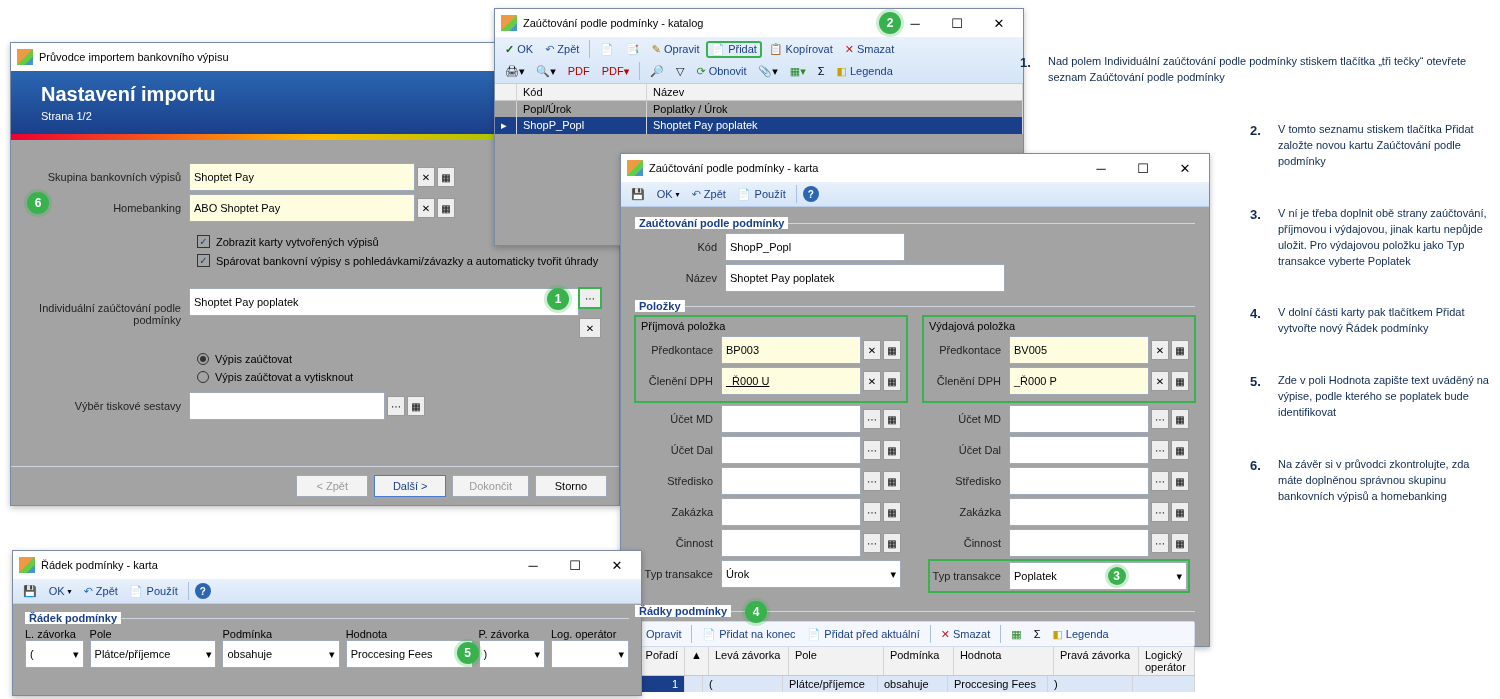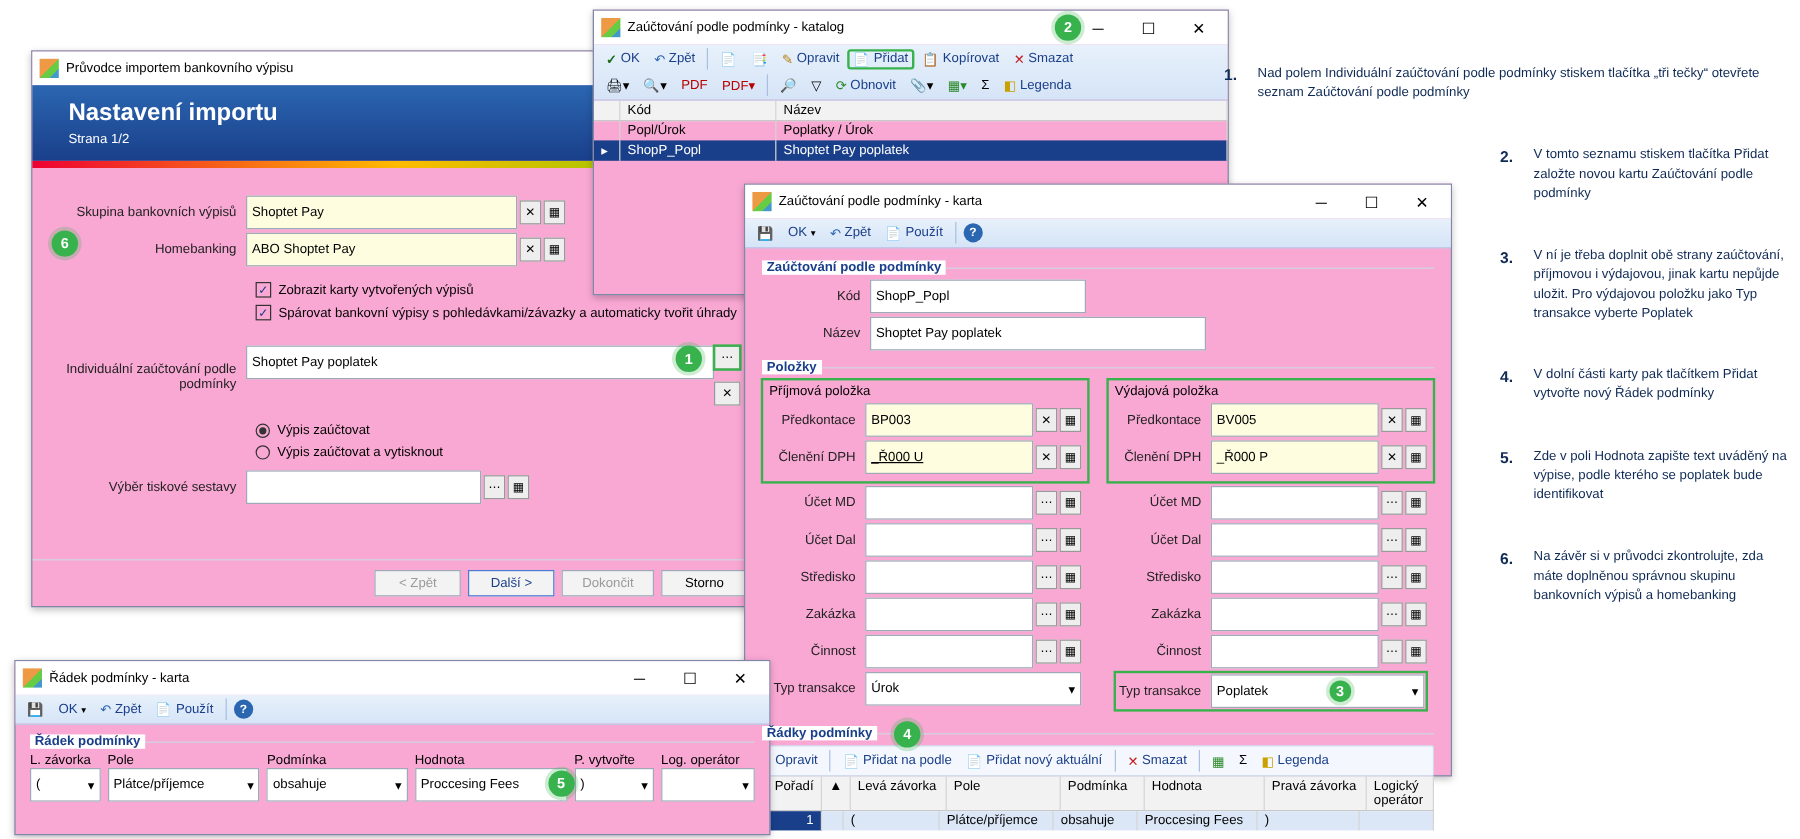--- a/index.html
+++ b/index.html
@@ -1,17 +1,17 @@
 <!DOCTYPE html>
 <html><head>
 <meta charset="utf-8">
 <style>
   * { box-sizing: border-box; font-family: "Segoe UI", Tahoma, sans-serif; font-size: 11px; }
   body { margin: 0; width: 1500px; height: 699px; background: #fff; position: relative; }
-  .window { position: absolute; border: 1px solid #7a8ba8; background: #f9a8d4; box-shadow: 0 2px 6px rgba(0,0,0,0.25); }
+  .window { position: absolute; border: 1px solid #7a8ba8; background: #a3a3a3; box-shadow: 0 2px 6px rgba(0,0,0,0.25); }
   .titlebar { height: 28px; display: flex; align-items: center; padding: 0 6px; background: #fff; }
   .title-icon { width: 16px; height: 16px; margin-right: 6px; display:inline-block; }
   .ti-multi { background: linear-gradient(135deg,#e94 0 50%,#6c4 50% 75%,#49c 75% 100%); }
   .title-text { flex: 1; }
   .win-ctrl { display: flex; gap: 14px; margin-right: 4px; }
   .win-btn { width: 28px; text-align: center; cursor: default; font-size: 13px; }
   .toolbar { background: linear-gradient(#e8f1fb,#d5e4f7); border-bottom: 1px solid #b9cde8; padding: 3px 6px; display: flex; align-items: center; flex-wrap: wrap; gap: 4px; }
   .toolbar .tb-row { display:flex; align-items:center; gap:4px; width:100%; }
   .tb-btn { display: inline-flex; align-items: center; gap: 3px; padding: 1px 4px; border-radius: 2px; }
   .sep { width:1px; height:18px; background:#a8bfe0; margin:0 2px; }
@@ -49,21 +49,21 @@
   .instr ol { list-style:none; padding:0; margin:0; }
   .instr li { display:flex; gap:14px; margin-bottom:36px; line-height:1.45; }
   .instr li .num { font-weight:bold; font-size:13px; width:14px; flex:none; }
   .help-circ { width:16px; height:16px; border-radius:50%; background:#2b66b1; color:#fff; display:inline-flex; align-items:center; justify-content:center; font-size:10px; font-weight:bold; }
   .wiz-head { background: linear-gradient(#2b66b1,#1a3f8a); color:#fff; padding:12px 30px; position:relative; }
   .wiz-bar { height:6px; background: linear-gradient(90deg,#e03,#fb0,#7c0); }
 </style>
 </head>
 <body>
 
-<div class="window" style="left:26px; top:42px; width:610px; height:464px;">
+<div class="window" style="left:10px; top:42px; width:610px; height:464px;">
   <div class="titlebar">
     <span class="title-icon ti-multi"></span>
     <span class="title-text">Průvodce importem bankovního výpisu</span>
   </div>
   <div class="wiz-head">
     <div style="font-size:20px; font-weight:bold;">Nastavení importu</div>
     <div style="font-size:11px; margin-top:4px;">Strana 1/2</div>
   </div>
   <div class="wiz-bar"></div>
   <div style="padding:20px 18px 10px 18px;">
@@ -381,22 +381,22 @@
             </div>
         </div>
       </div>
     </div>
     <div class="grouphdr" style="margin-top:10px;"><span class="line"></span><span class="t">Řádky podmínky</span>
       <span class="badge" style="left:110px; top:-4px;">4</span>
     </div>
     <div class="toolbar" style="background:#f4f8fe; border:1px solid #d0dcee; border-radius:2px;">
       <span class="tb-btn link-blue">Opravit</span>
       <span class="sep"></span>
-      <span class="tb-btn">📄 <span class="link-blue">Přidat na podle</span></span>
-      <span class="tb-btn">📄 <span class="link-blue">Přidat nový aktuální</span></span>
+      <span class="tb-btn">📄 <span class="link-blue">Přidat na konec</span></span>
+      <span class="tb-btn">📄 <span class="link-blue">Přidat před aktuální</span></span>
       <span class="sep"></span>
       <span class="tb-btn">
           <span class="ic-del">✕</span>
           <span class="link-blue">Smazat</span>
         </span>
       <span class="sep"></span>
       <span class="tb-btn" style="color:#2a8a2a;">▦</span>
       <span class="tb-btn">Σ</span>
       <span class="tb-btn">
           <span style="color:#c8a000;">◧</span>
@@ -478,21 +478,21 @@
           </div>
       </div>
       <div style="width:130px; position:relative;">
         <div>Hodnota</div>
         <div class="input white">
             <span>Proccesing Fees</span>
           </div>
         <span class="badge" style="right:-6px; top:14px;">5</span>
       </div>
       <div style="width:68px;">
-        <div>P. vytvořte</div>
+        <div>P. závorka</div>
         <div class="input white" style="justify-content:space-between;">
             <span>)</span>
             <span>▾</span>
           </div>
       </div>
       <div style="width:80px;">
         <div>Log. operátor</div>
         <div class="input white" style="justify-content:flex-end;">
             <span></span>
             <span>▾</span>

